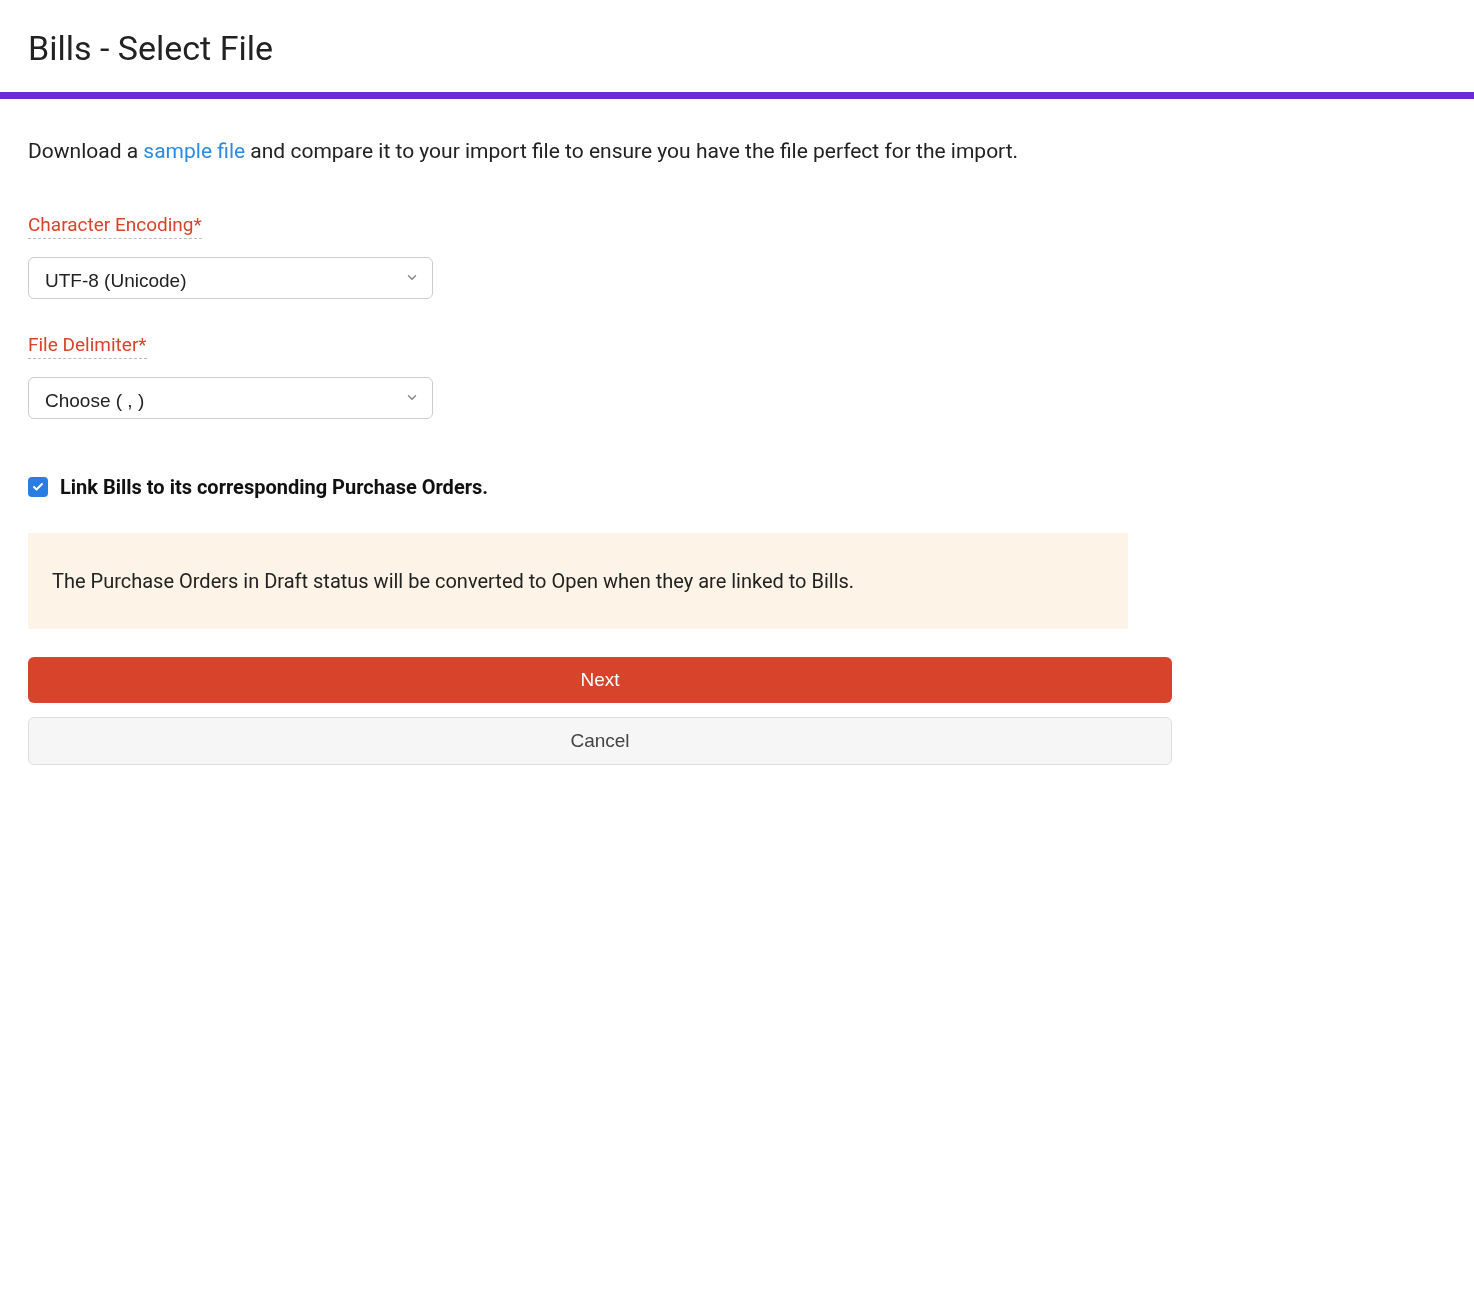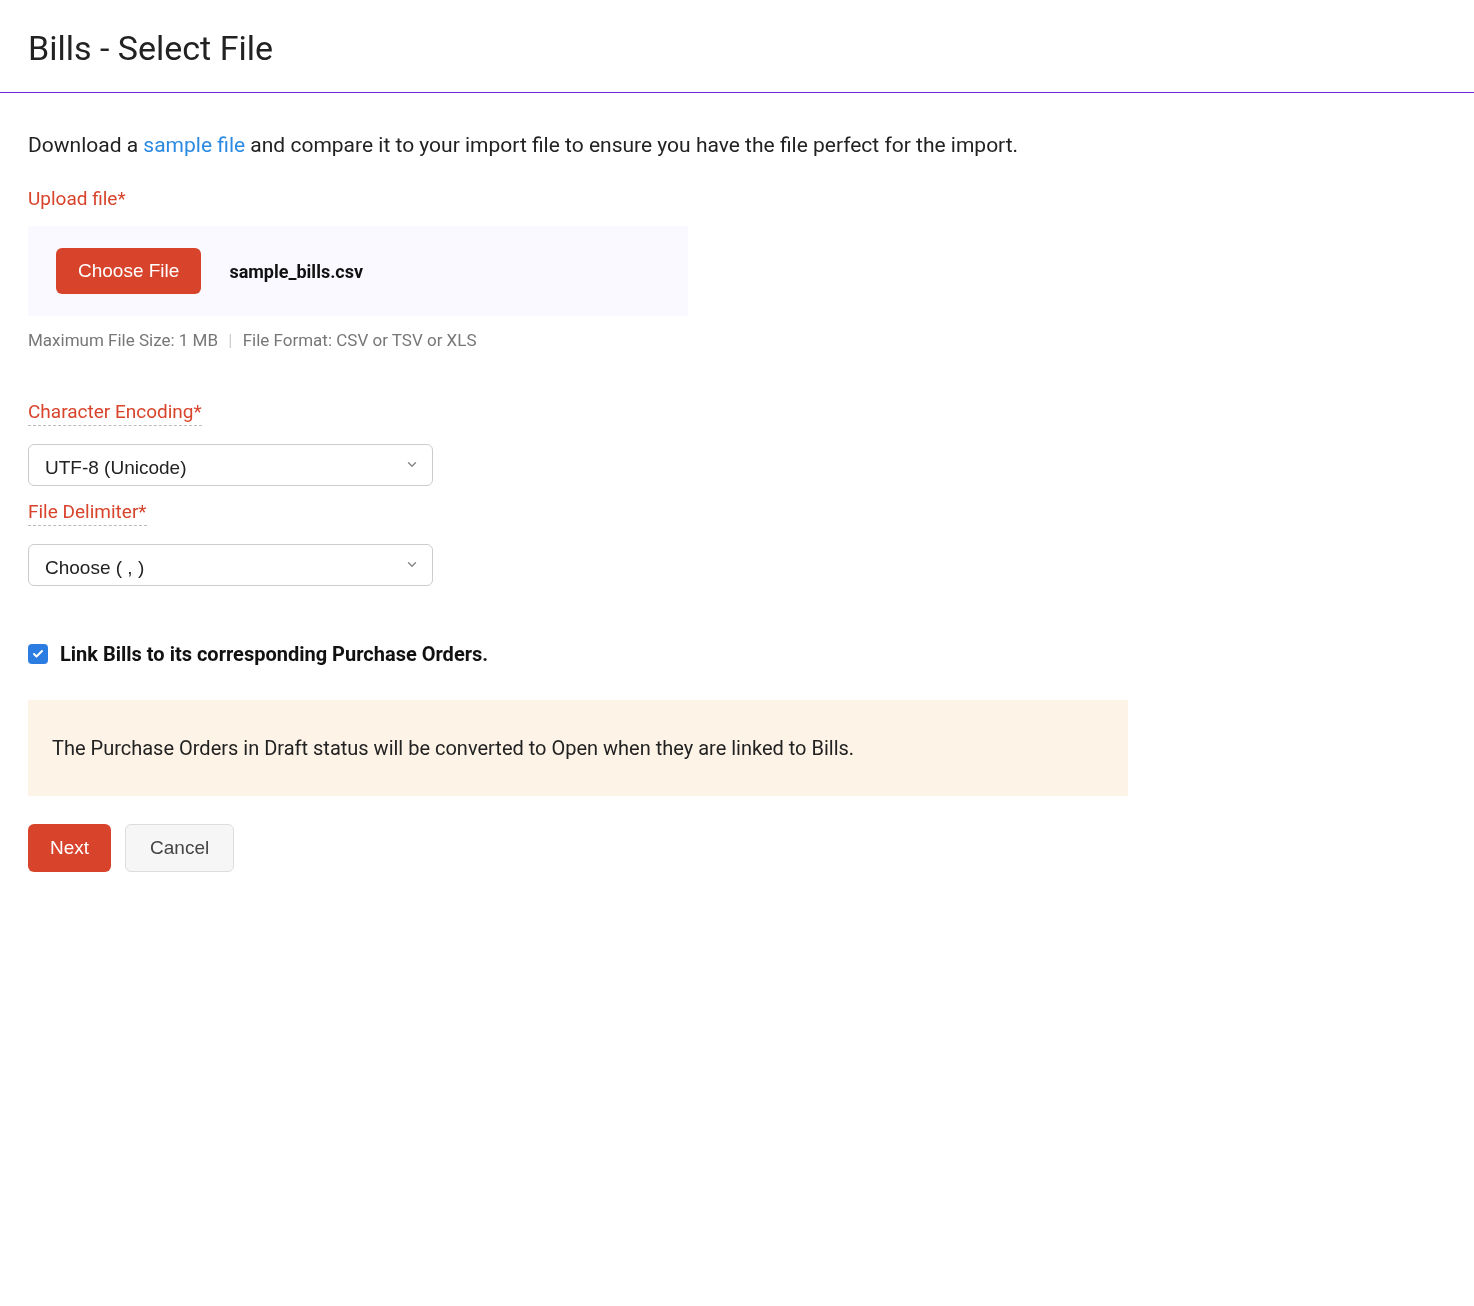--- a/index.html
+++ b/index.html
@@ -4,21 +4,21 @@
   <style>
     * { box-sizing: border-box; margin: 0; padding: 0; }
     body {
       font-family: -apple-system, BlinkMacSystemFont, "Segoe UI", Roboto, Helvetica, Arial, sans-serif;
       color: #222;
       background: #fff;
       font-size: 18px;
     }
     .header {
       padding: 28px 28px 24px 28px;
-      border-bottom: 1px solid #6d28d9;
+      border-bottom: 7px solid #6d28d9;
     }
     .page-title {
       font-size: 34px;
       font-weight: 400;
       color: #222;
     }
     .content {
       padding: 40px 28px 28px 28px;
       max-width: 1200px;
     }
@@ -87,21 +87,21 @@
       text-align: left;
       color: #222;
     }
     .select-caret {
       position: absolute;
       right: 14px;
       top: 50%;
       transform: translateY(-50%);
       pointer-events: none;
     }
-    .section-delimiter { margin-top: 14px; }
+    .section-delimiter { margin-top: 34px; }
     .checkbox-row {
       margin-top: 56px;
       display: flex;
       align-items: center;
       gap: 12px;
     }
     .checkbox {
       width: 20px;
       height: 20px;
       background: #2b7de1;
@@ -131,20 +131,21 @@
       background: #fdf3e7;
       padding: 36px 24px;
       font-size: 20px;
       color: #222;
       max-width: 1100px;
     }
     .footer-actions {
       margin-top: 28px;
       display: flex;
       gap: 14px;
+      flex-direction: column;
     }
     .next-btn {
       background: #d8432b;
       color: #fff;
       border: none;
       padding: 12px 22px;
       font-size: 19px;
       border-radius: 6px;
       cursor: pointer;
     }
@@ -164,32 +165,20 @@
 <div class="header">
   <h1 class="page-title">Bills - Select File</h1>
 </div>
 
 <div class="content">
 
   <div class="download-row">
     <span>Download a </span><a href="#">sample file</a><span> and compare it to your import file to ensure you have the file perfect for the import.</span>
   </div>
 
-  <div>
-    <span class="field-label">Upload file*</span>
-    <div class="upload-box">
-      <button class="choose-file-btn">Choose File</button>
-      <span class="selected-filename">sample_bills.csv</span>
-    </div>
-    <div class="hint-row">
-      <span>Maximum File Size: 1 MB</span>
-      <span class="hint-sep">|</span>
-      <span>File Format: CSV or TSV or XLS</span>
-    </div>
-  </div>
 
   <div class="section">
     <span class="field-label dashed-underline">Character Encoding*</span>
     <div class="select-wrap">
       <button class="select">UTF-8 (Unicode)</button>
       <span class="select-caret">
         <svg width="14" height="14" viewBox="0 0 24 24" fill="none" stroke="#888" stroke-width="2.5" stroke-linecap="round" stroke-linejoin="round">
             <polyline points="6 9 12 15 18 9"></polyline>
           </svg>
       </span>

